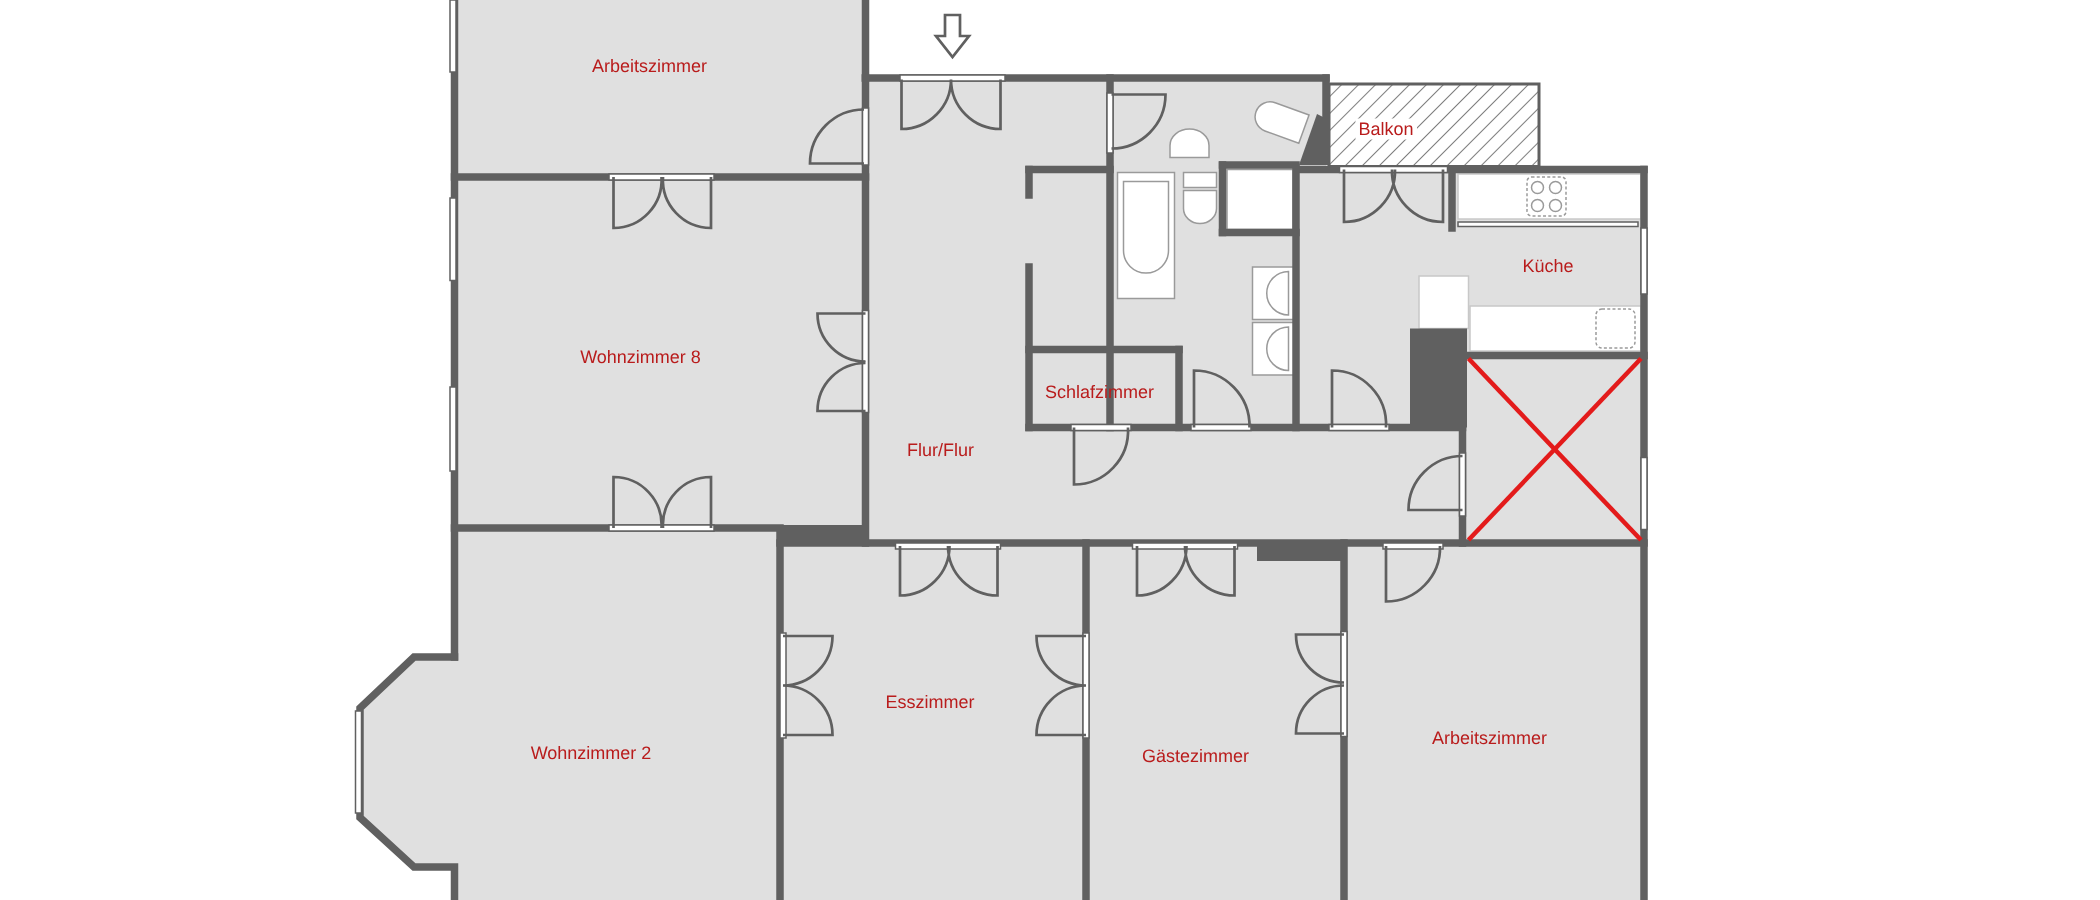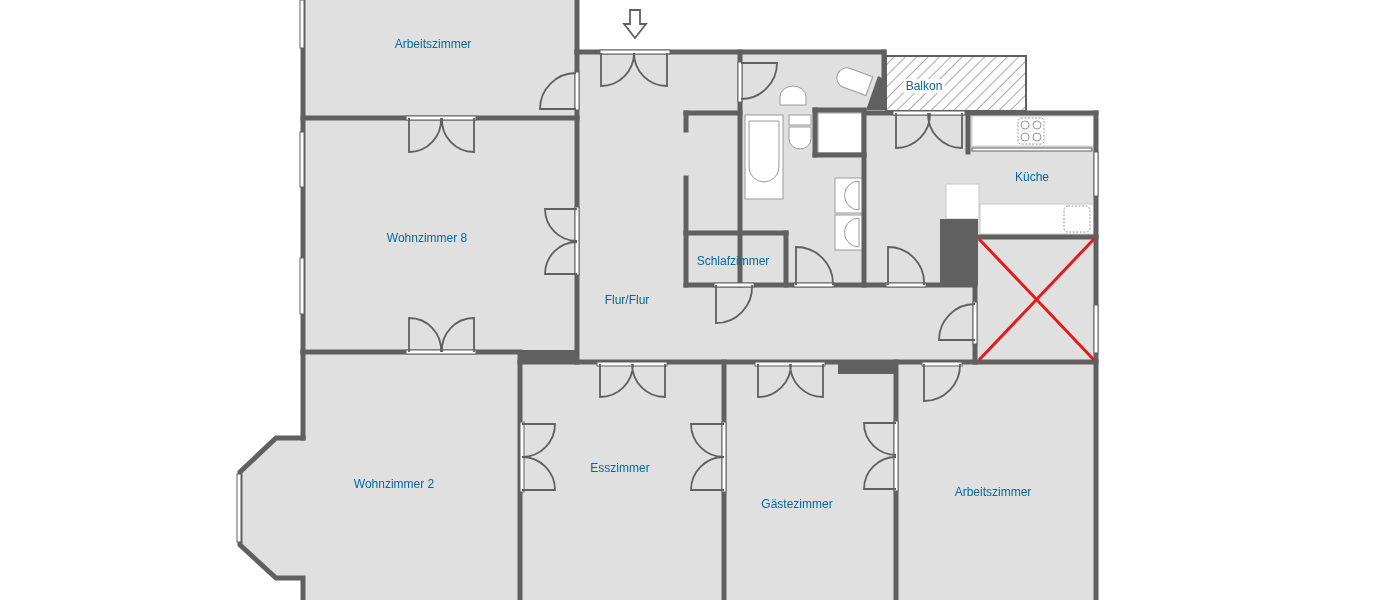--- a/index.html
+++ b/index.html
@@ -4,21 +4,21 @@
 <style>
   html, body { margin: 0; padding: 0; background: #ffffff; }
   body { width: 1400px; height: 600px; overflow: hidden; position: relative; font-family: "Liberation Sans", "DejaVu Sans", sans-serif; }
   svg { position: absolute; left: 0; top: 0; }
   .room { fill: #e0e0e0; }
   .wall { fill: none; stroke: #606060; stroke-width: 5; stroke-linecap: square; }
   .wallfill { fill: #606060; }
   .door { fill: none; stroke: #606060; stroke-width: 1.8; }
   .win { fill: #ffffff; stroke: #606060; stroke-width: 1; }
   .fixture { fill: #ffffff; stroke: #9a9a9a; stroke-width: 1; }
-  .label { position: absolute; font-size: 12px; color: #0369a1; white-space: nowrap; transform: translate(-50%, -50%); }
+  .label { position: absolute; font-size: 12px; color: #b91c1c; white-space: nowrap; transform: translate(-50%, -50%); }
   .hatch { fill: url(#hatch); stroke: #606060; stroke-width: 2; }
   .cross { stroke: #e31b1b; stroke-width: 3; }
 </style>
 </head>
 <body>
 
 <svg width="1400" height="600" viewBox="0 0 1400 600">
   <defs>
     <pattern id="hatch" patternUnits="userSpaceOnUse" width="8" height="8" patternTransform="rotate(45)">
       <rect width="8" height="8" fill="#ffffff"></rect>
@@ -173,20 +173,20 @@
   <g>
     <line class="cross" x1="979" y1="239" x2="1094" y2="360"></line>
     <line class="cross" x1="1094" y1="239" x2="979" y2="360"></line>
   </g>
 
   <path d="M630,10 h10 v14 h6 l-11,14 l-11,-14 h6 z" fill="#ffffff" stroke="#606060" stroke-width="1.8"></path>
 </svg>
 
 <div class="label" style="left:433px;top:44px">Arbeitszimmer</div>
 <div class="label" style="left:427px;top:238px">Wohnzimmer 8</div>
-<div class="label" style="left:394px;top:484px">Wohnzimmer 2</div>
+<div class="label" style="left:394px;top:502px">Wohnzimmer 2</div>
 <div class="label" style="left:627px;top:300px">Flur/Flur</div>
 <div class="label" style="left:733px;top:261px">Schlafzimmer</div>
 <div class="label" style="left:924px;top:86px;background:#ffffff;padding:0 2px">Balkon</div>
 <div class="label" style="left:1032px;top:177px">Küche</div>
 <div class="label" style="left:620px;top:468px">Esszimmer</div>
 <div class="label" style="left:797px;top:504px">Gästezimmer</div>
 <div class="label" style="left:993px;top:492px">Arbeitszimmer</div>
 
 </body></html>

